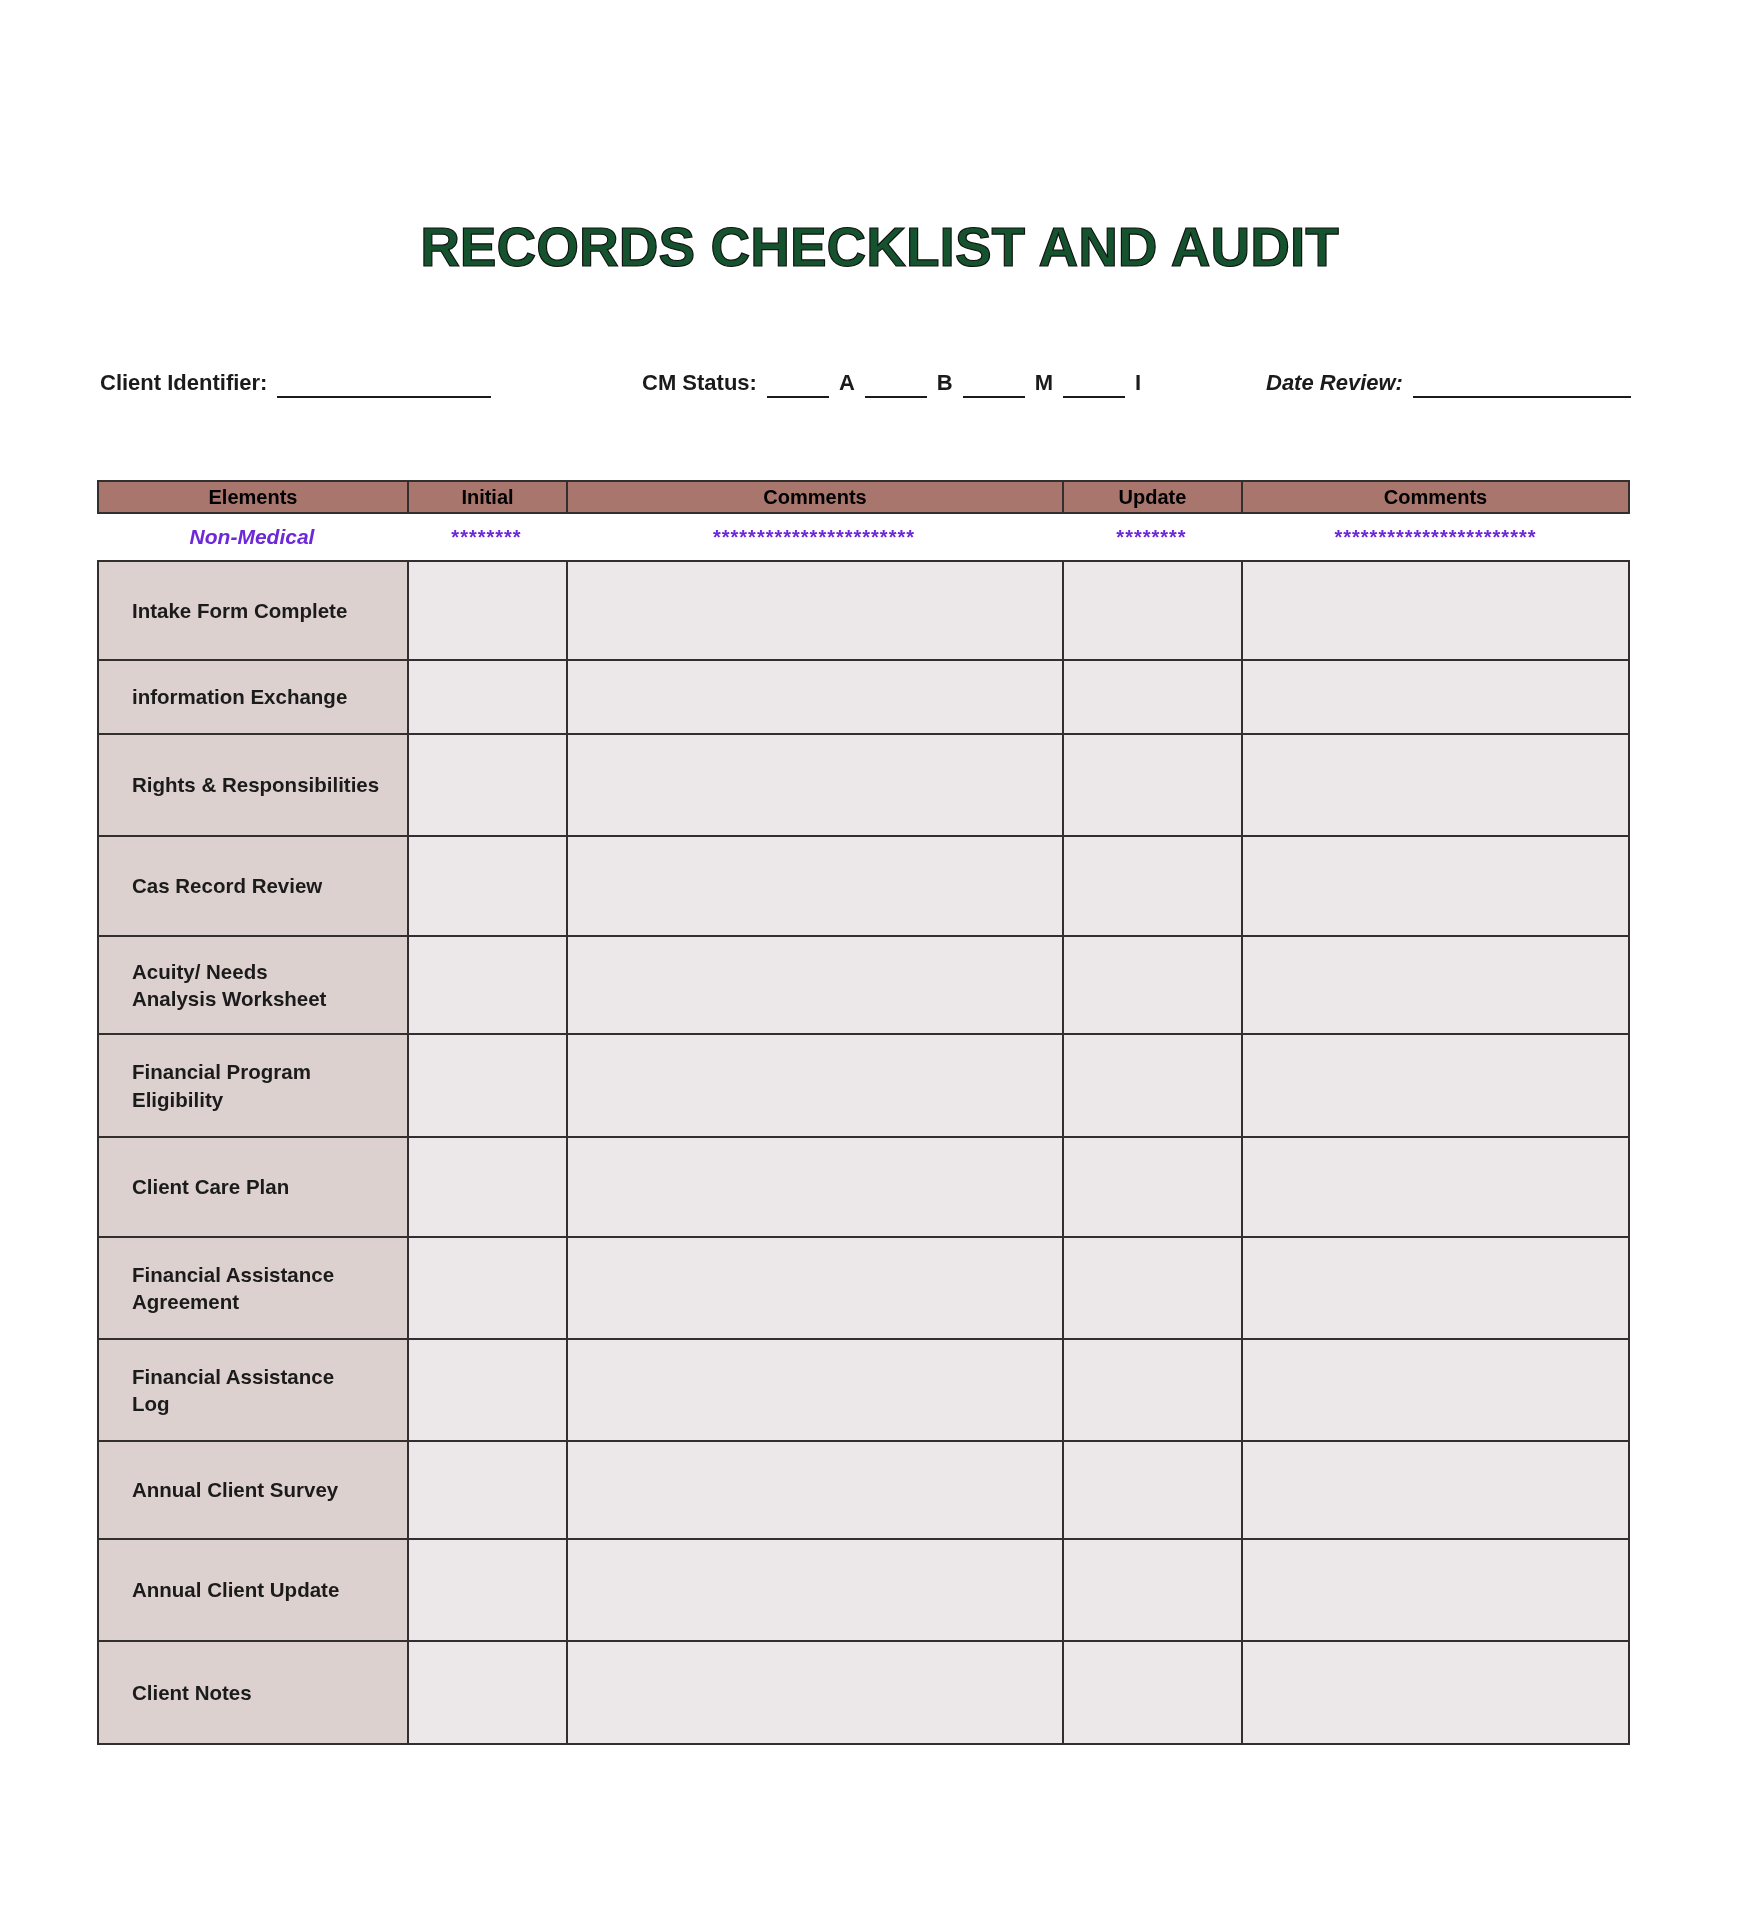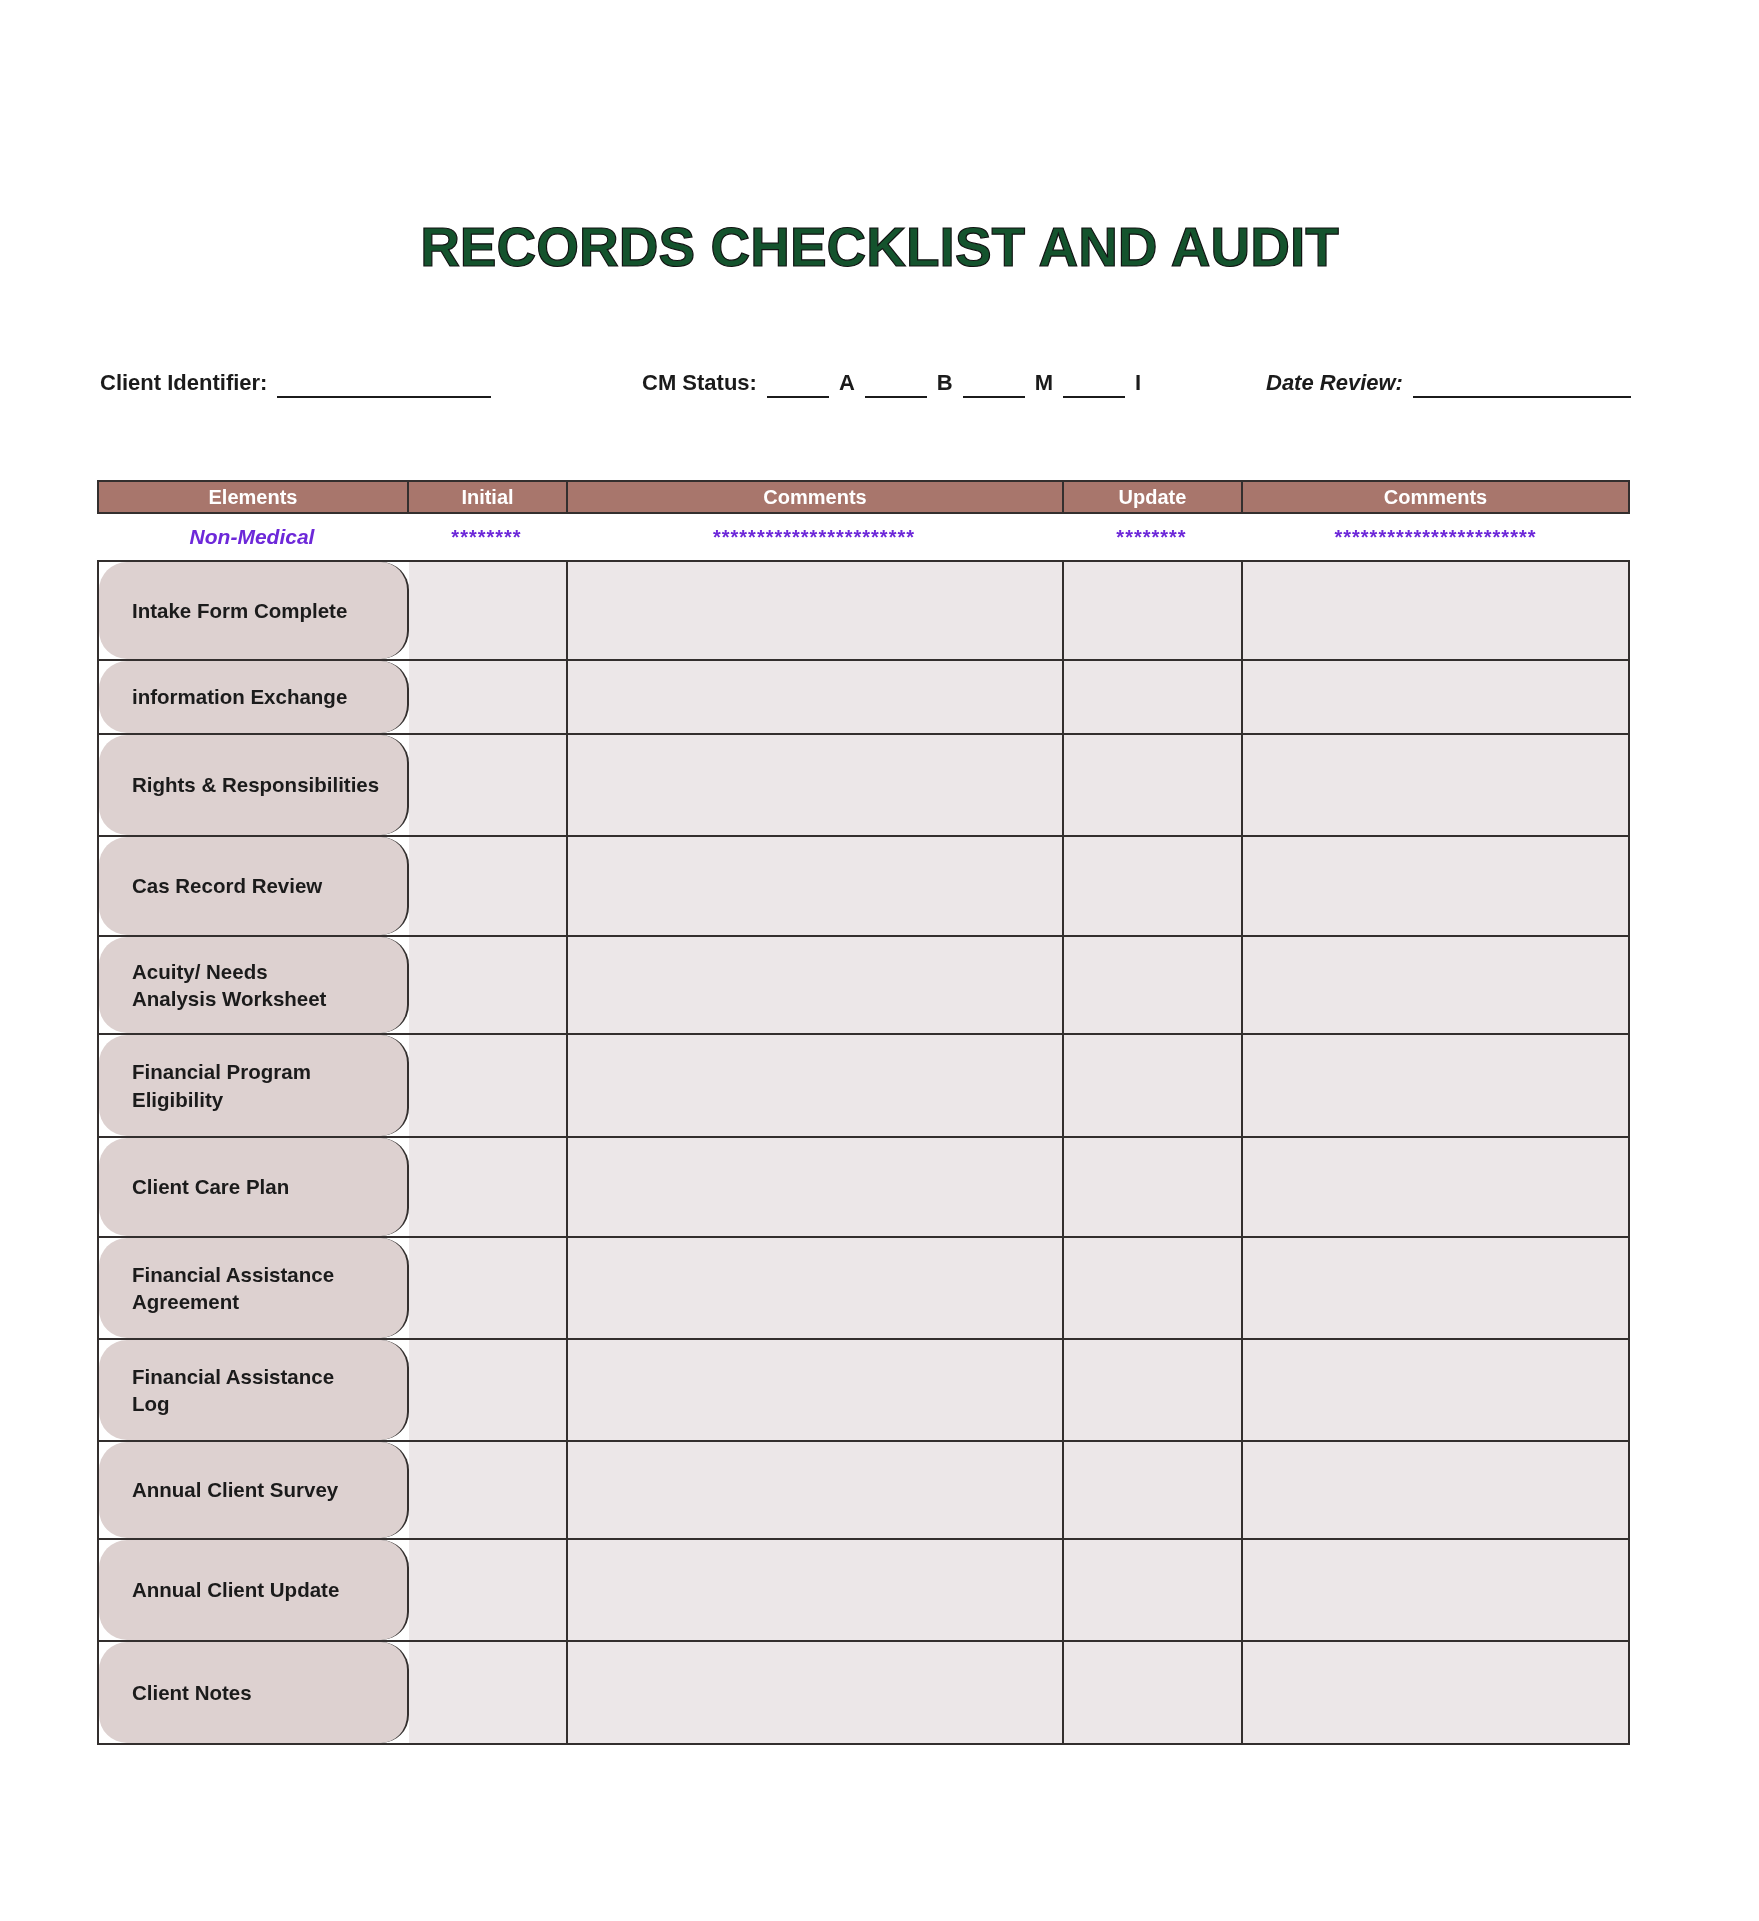--- a/index.html
+++ b/index.html
@@ -27,21 +27,21 @@
   #field-date { left:1266px;font-style:italic; }
   
   .grid-cols { display:grid; grid-template-columns:310px 159px 496px 179px 1fr; }
   
   #table-header {
     position:absolute; left:97px; top:480px; width:1533px; height:34px;
     background:#a8766c; border:2px solid #332f2e; box-sizing:border-box;
   }
   #table-header .hcell {
     display:flex; align-items:center; justify-content:center;
-    font-size:20px; font-weight:700; color:#ffffff;
+    font-size:20px; font-weight:700; color:#000000;
     border-right:2px solid #332f2e; height:100%; box-sizing:border-box;
   }
   #table-header .hcell:last-child { border-right:none; }
   
   #section-band {
     position:absolute; left:97px; top:514px; width:1533px; height:46px;
     background:#ffffff;
   }
   #section-band .scell {
     display:flex; align-items:center; justify-content:center;
@@ -56,21 +56,21 @@
     grid-template-rows:99px 74px 102px 100px 98px 103px 100px 102px 102px 98px 102px 101px;
   }
   .body-row { border-bottom:2px solid #332f2e; box-sizing:border-box; }
   .body-row:last-child { border-bottom:none; }
   .cell { border-right:2px solid #332f2e; box-sizing:border-box; height:100%; }
   .cell:last-child { border-right:none; }
   .cell.label-cell {
     background:#ddd1d0; display:flex; align-items:center;
     padding-left:33px; padding-right:16px;
     font-size:20.5px; font-weight:700; line-height:1.32;
-    white-space:pre-line; color:#1b1b1b;border-radius:28px;
+    white-space:pre-line; color:#1b1b1b;
   }
   .cell.blank-cell { background:#ece7e8; }
 </style>
 </head>
 <body>
 
 <div id="page">
 
   <h1 id="title">RECORDS CHECKLIST AND AUDIT</h1>
 

